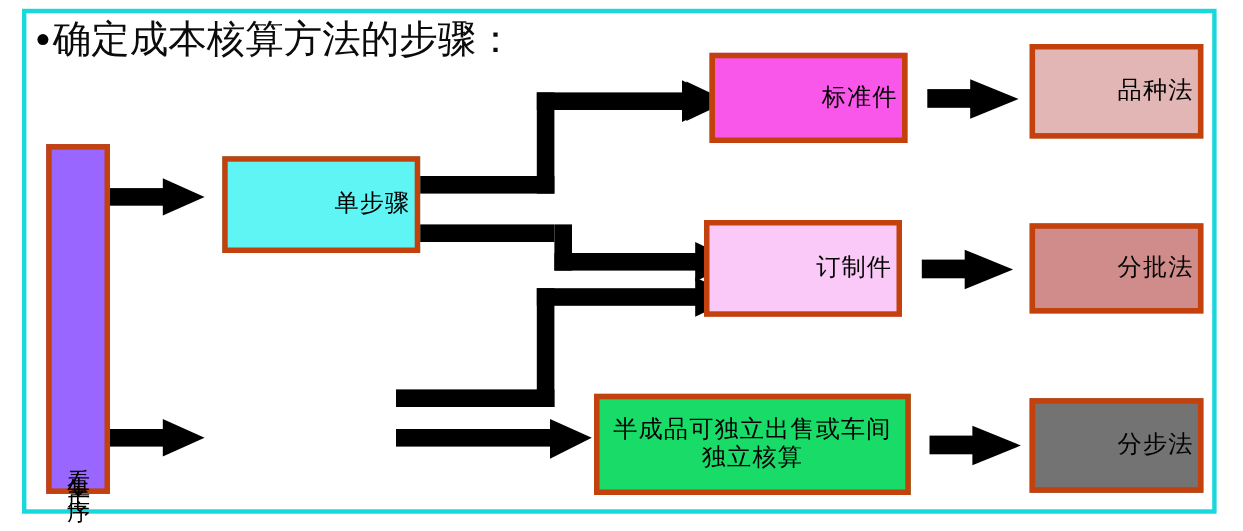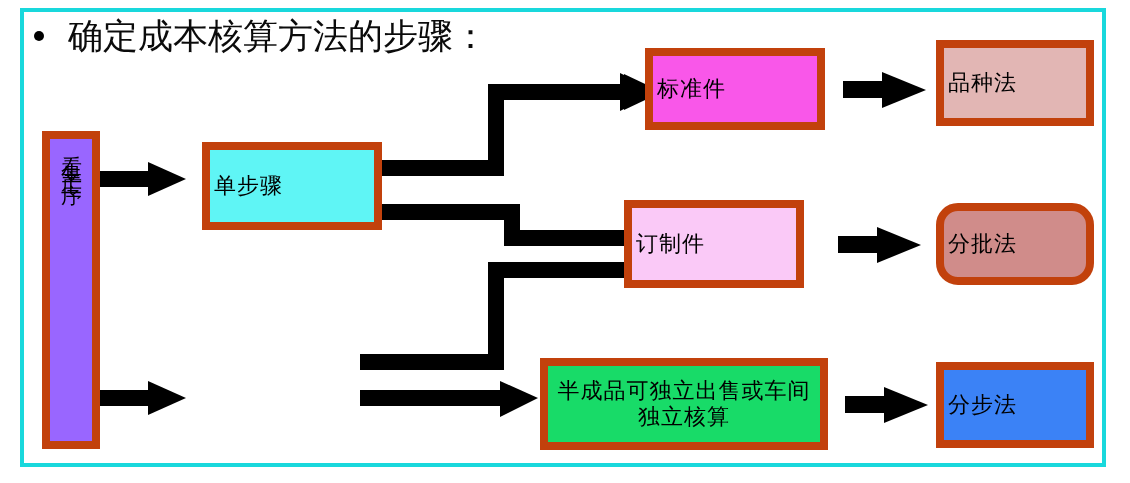--- a/index.html
+++ b/index.html
@@ -28,45 +28,45 @@
   }
   
   #title-row {
     position: absolute;
     left: 34px;
     top: 12px;
     width: 700px;
     height: 48px;
     display: flex;
     align-items: center;
-    gap: 24px;
+    gap: 4px;
   }
   #title-bullet {
     width: 10px;
     height: 10px;
     border-radius: 50%;
     background: #000000;
     flex: 0 0 auto;
   }
   #title-text {
     font-family: "DejaVu Serif", "Liberation Serif", serif;
     font-size: 35px;
     line-height: 1;
     color: #0b0b0b;
     white-space: nowrap;
   }
 
   
   .node {
     position: absolute;
     box-sizing: border-box;
-    border: 8px solid #c2410c;
+    border: 5px solid #c2410c;
     display: flex;
     align-items: center;
-    justify-content: flex-start;
+    justify-content: flex-end;
     text-align: center;
     color: #000000;
     font-family: "DejaVu Serif", "Liberation Serif", serif;
     font-size: 22px;
     line-height: 1.18;
     letter-spacing: 1px;
   }
   .node .label { display: block; padding: 0 4px; }
 
   
@@ -75,25 +75,25 @@
     text-orientation: upright;
     letter-spacing: 7px;
     font-size: 21px;
   }
 
   
   #n-process   { left: 42px;  top: 131px; width: 58px;  height: 318px; background: #9966FF; }
   #n-single    { left: 202px; top: 142px; width: 180px; height: 88px;  background: #5FF5F5; }
   #n-multi     { left: 180px; top: 354px; width: 180px; height: 88px;  background: #14CDF0; }
   #n-standard  { left: 645px; top: 48px;  width: 180px; height: 82px;  background: #F957E9; }
-  #n-custom    { left: 624px; top: 200px; width: 180px; height: 88px;  background: #FAC9F7; }
+  #n-custom    { left: 640px; top: 200px; width: 180px; height: 88px;  background: #FAC9F7; }
   #n-semi      { left: 540px; top: 358px; width: 288px; height: 92px;  background: #18DB68; }
   #n-variety   { left: 936px; top: 40px;  width: 158px; height: 86px;  background: #E2B6B4; }
-  #n-batch     { left: 936px; top: 203px; width: 158px; height: 82px;  background: #D08C8A; border-radius: 22px; }
-  #n-stepwise  { left: 936px; top: 362px; width: 158px; height: 86px;  background: #3b82f6; }
+  #n-batch     { left: 936px; top: 203px; width: 158px; height: 82px;  background: #D08C8A; }
+  #n-stepwise  { left: 936px; top: 362px; width: 158px; height: 86px;  background: #737373; }
 
   
   #wires {
     position: absolute;
     left: 0;
     top: 0;
     width: 1130px;
     height: 483px;
     pointer-events: none;
   }

